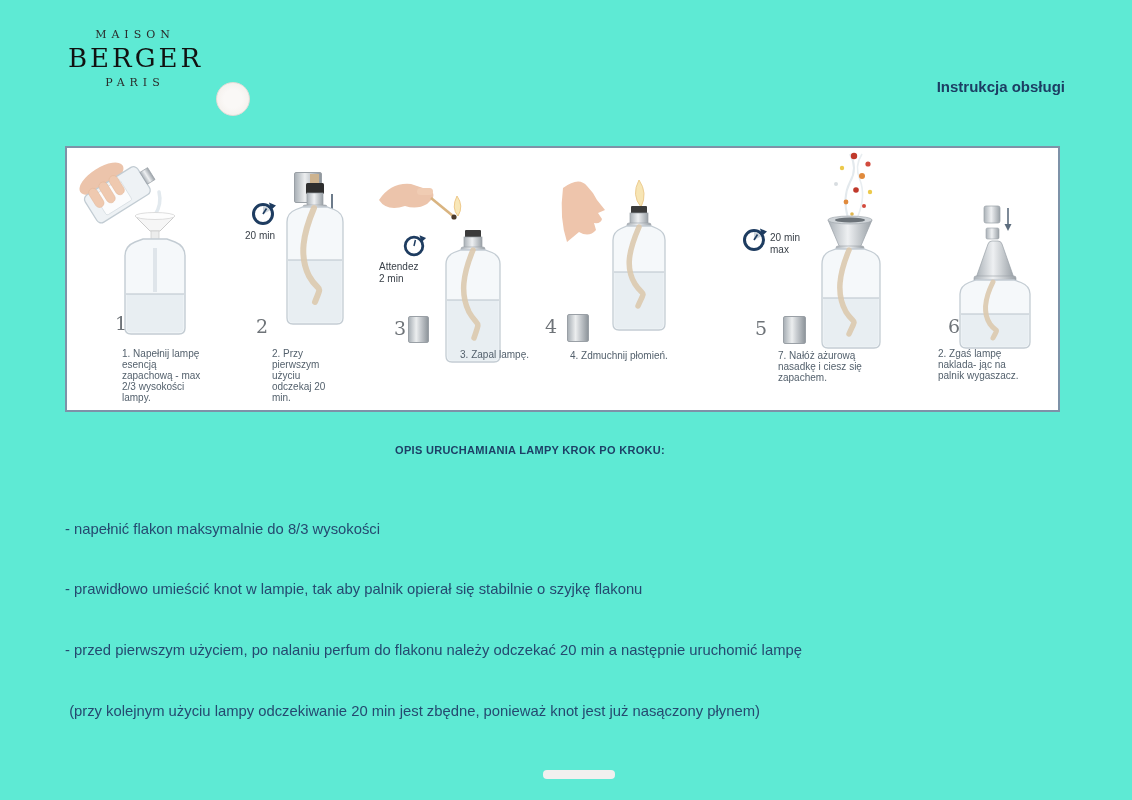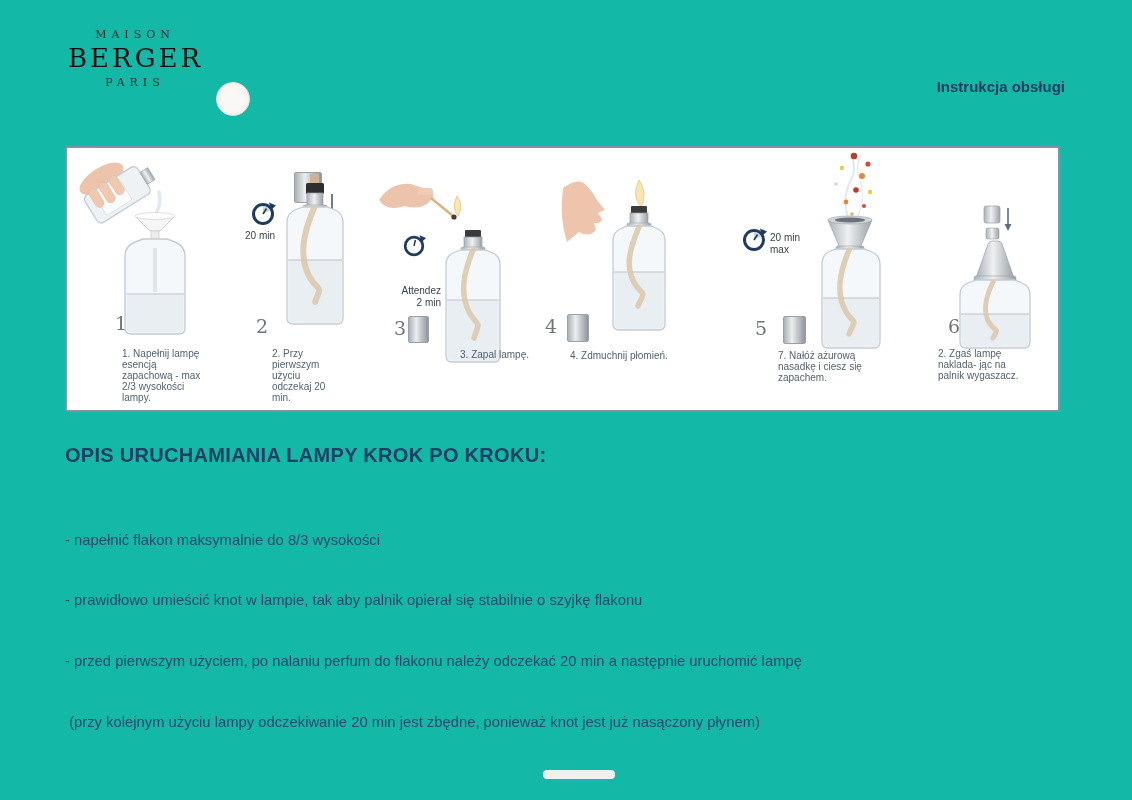--- a/index.html
+++ b/index.html
@@ -1,16 +1,16 @@
 <!DOCTYPE html>
 <html><head>
 <meta charset="utf-8">
 <style>
   html,body{margin:0;padding:0;background:#ffffff;}
-  .page{position:relative;width:1132px;height:800px;background:#14b8a6;
+  .page{position:relative;width:1132px;height:800px;background:#5eead4;
         font-family:"Liberation Sans",sans-serif;overflow:hidden;}
 
   
   .logo{position:absolute;left:68px;top:28px;width:134px;text-align:center;color:#1a1a1a;}
   .logo-maison{font-family:"DejaVu Serif",serif;font-size:11px;letter-spacing:5px;color:#2b2b2b;}
   .logo-berger{font-family:"DejaVu Serif",serif;font-size:26px;letter-spacing:3px;color:#111;margin-top:2px;}
   .logo-paris{font-family:"DejaVu Serif",serif;font-size:11px;letter-spacing:5px;color:#2b2b2b;margin-top:3px;}
   .logo-seal{position:absolute;left:148px;top:54px;width:32px;height:32px;border-radius:50%;
              border:1px solid #e2ddd7;background:radial-gradient(circle,#faf8f6 40%,#f1ece7 100%);}
   .doc-title{position:absolute;right:67px;top:78px;font-size:15px;font-weight:600;color:#1c3e63;}
@@ -44,35 +44,35 @@
   .illu-4{left:25px;top:26px;}
   .illu-5{left:62px;top:2px;}
   .illu-6{left:33px;top:56px;}
 
   .clock{position:absolute;}
   .clock-2{left:8px;top:52px;}
   .clock-3{left:24px;top:85px;}
   .clock-5{left:10px;top:78px;}
   .timer-text{position:absolute;font-size:10px;color:#3a4149;line-height:11.5px;}
   .t2{left:4px;top:82px;width:44px;}
-  .t3{left:2px;top:113px;width:62px;text-align:right;margin-top:24px;}
+  .t3{left:2px;top:113px;width:62px;text-align:left;}
   .t5{left:40px;top:84px;width:50px;}
 
   .cap-cyl{position:absolute;border:1px solid #9aa0a6;border-radius:2px;
            background:linear-gradient(90deg,#aab1b7 0%,#eceeef 38%,#c9cdd1 60%,#8f969c 100%);}
   .cap-f2{left:53px;top:24px;width:26px;height:29px;}
   .cap-l3{left:31px;top:168px;width:19px;height:25px;}
   .cap-l4{left:37px;top:166px;width:20px;height:26px;}
   .cap-l5{left:53px;top:168px;width:21px;height:26px;}
   .arrow-down{position:absolute;}
   .ar2{left:86px;top:46px;}
 
   
   .instructions{position:absolute;left:65px;top:444px;width:930px;color:#1f4368;}
-  .instr-heading{margin:0;font-size:20px;font-weight:600;letter-spacing:.3px;color:#1d4066;}
+  .instr-heading{margin:0;font-size:11px;font-weight:600;letter-spacing:.3px;color:#1d4066;text-align:center;}
   .instr-lines{margin-top:22px;font-size:14.8px;line-height:20.3px;color:#254a70;white-space:pre-wrap;}
   .watermark{position:absolute;left:543px;top:770px;width:72px;height:9px;border-radius:4px;
              background:#f1f0ef;}
 </style>
 </head>
 <body>
 
 <div class="page">
 
   <div class="logo">

